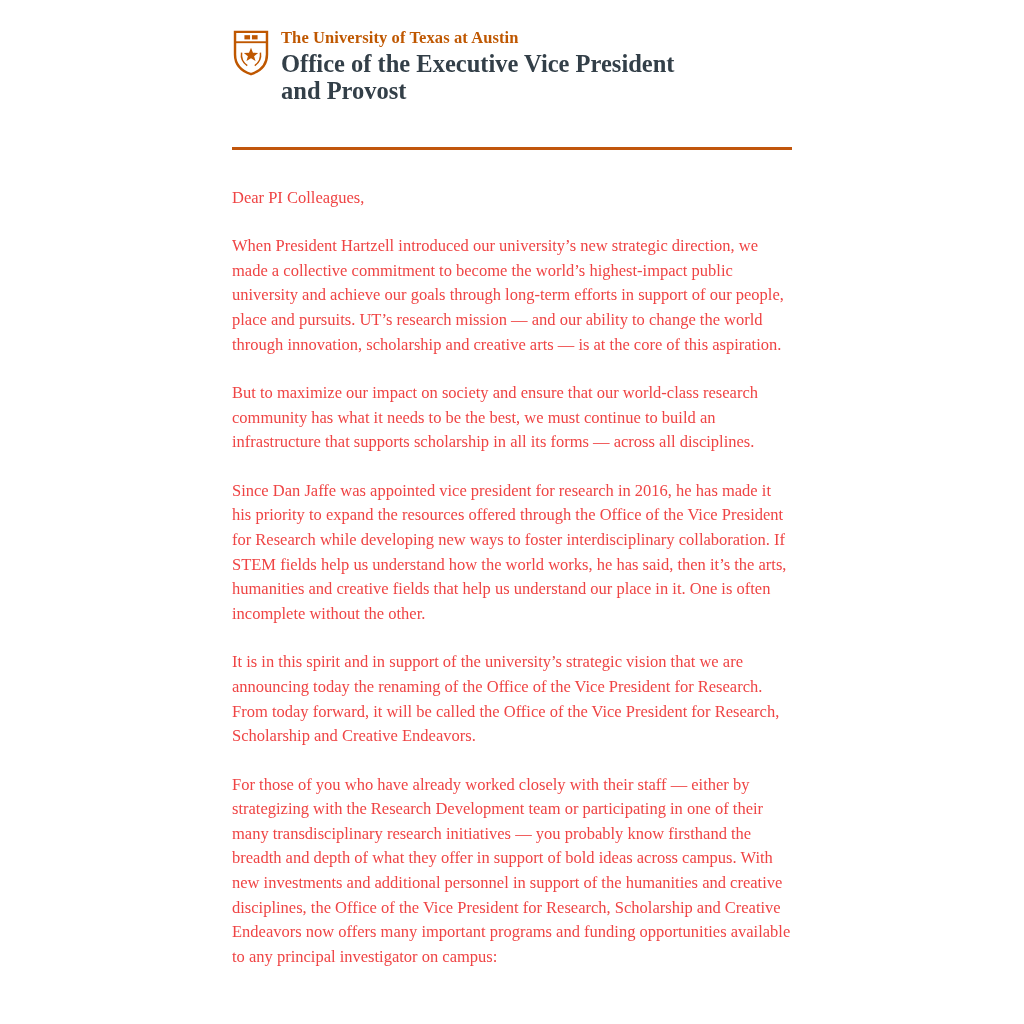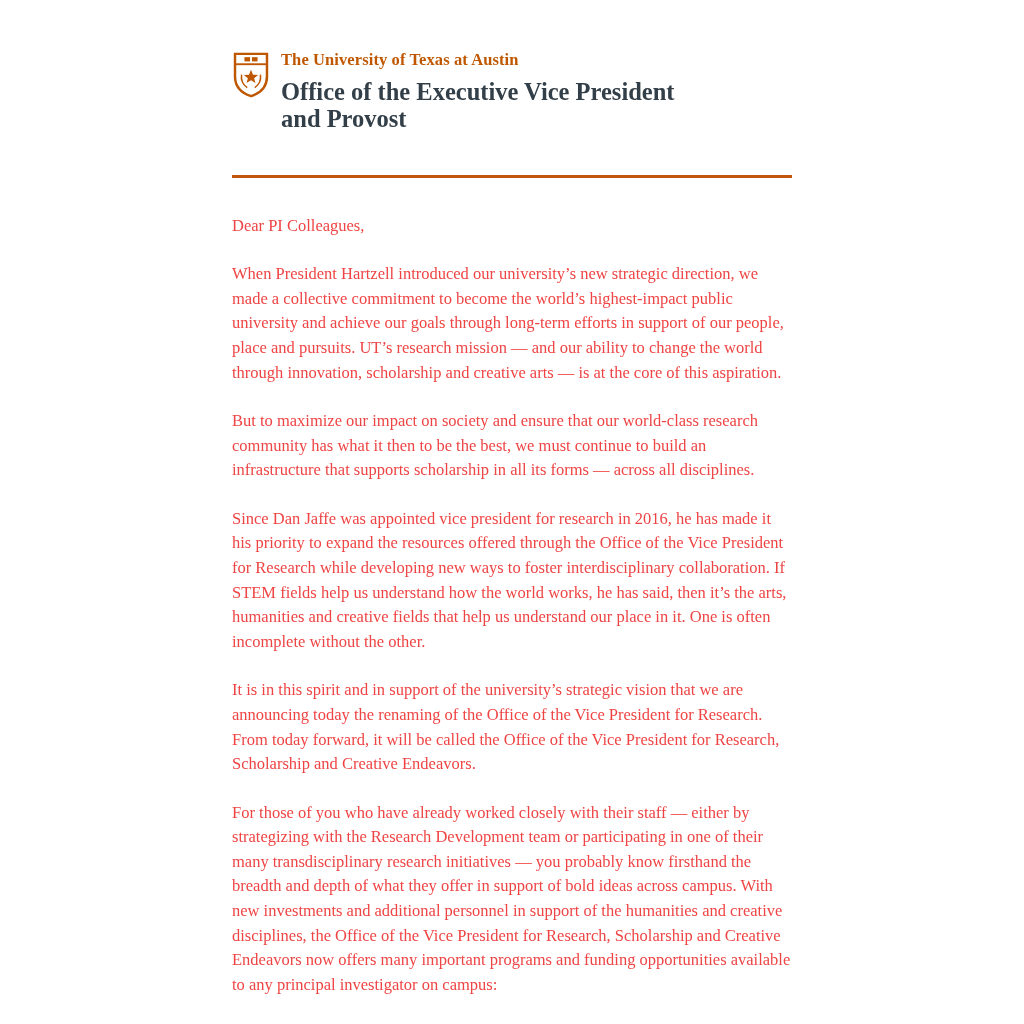--- a/index.html
+++ b/index.html
@@ -12,21 +12,21 @@
     width: 1024px;
     min-height: 1024px;
     background: #ffffff;
     font-family: "Liberation Serif", "DejaVu Serif", serif;
     color: #383838;
     overflow: hidden;
   }
   .content {
     width: 560px;
     margin: 0 auto;
-    padding-top: 50px;
+    padding-top: 28px;
   }
   .brand {
     display: flex;
     align-items: flex-start;
     gap: 11px;
   }
   .brand-logo {
     flex: 0 0 auto;
     margin-top: 2px;
   }
@@ -39,21 +39,21 @@
     font-size: 16.5px;
     font-weight: 700;
     line-height: 1.2;
     letter-spacing: 0.1px;
   }
   .brand-office {
     color: #333f48;
     font-size: 24.5px;
     font-weight: 700;
     line-height: 1.1;
-    margin-top: 9px;
+    margin-top: 3px;
     max-width: 420px;
   }
   .divider {
     height: 3px;
     background: #c1560c;
     border: none;
     margin: 42px 0 0 0;
     width: 100%;
   }
   .letter {
@@ -97,20 +97,20 @@
         <span class="brand-university">The University of Texas at Austin</span>
         <span class="brand-office">Office of the Executive Vice President and Provost</span>
       </span>
     </header>
 
     <hr class="divider">
 
     <main class="letter">
       <p>Dear PI Colleagues,</p>
       <p>When President Hartzell introduced our university’s new strategic direction, we made a collective commitment to become the world’s highest-impact public university and achieve our goals through long-term efforts in support of our people, place and pursuits. UT’s research mission — and our ability to change the world through innovation, scholarship and creative arts — is at the core of this aspiration.</p>
-      <p>But to maximize our impact on society and ensure that our world-class research community has what it then to be the best, we must continue to build an infrastructure that supports scholarship in all its forms — across all disciplines.</p>
+      <p>But to maximize our impact on society and ensure that our world-class research community has what it needs to be the best, we must continue to build an infrastructure that supports scholarship in all its forms — across all disciplines.</p>
       <p>Since Dan Jaffe was appointed vice president for research in 2016, he has made it his priority to expand the resources offered through the Office of the Vice President for Research while developing new ways to foster interdisciplinary collaboration. If STEM fields help us understand how the world works, he has said, then it’s the arts, humanities and creative fields that help us understand our place in it. One is often incomplete without the other.</p>
       <p>It is in this spirit and in support of the university’s strategic vision that we are announcing today the renaming of the Office of the Vice President for Research. From today forward, it will be called the Office of the Vice President for Research, Scholarship and Creative Endeavors.</p>
       <p>For those of you who have already worked closely with their staff — either by strategizing with the Research Development team or participating in one of their many transdisciplinary research initiatives — you probably know firsthand the breadth and depth of what they offer in support of bold ideas across campus. With new investments and additional personnel in support of the humanities and creative disciplines, the Office of the Vice President for Research, Scholarship and Creative Endeavors now offers many important programs and funding opportunities available to any principal investigator on campus:</p>
     </main>
 
   </div>
 </div>
 
 </body></html>

